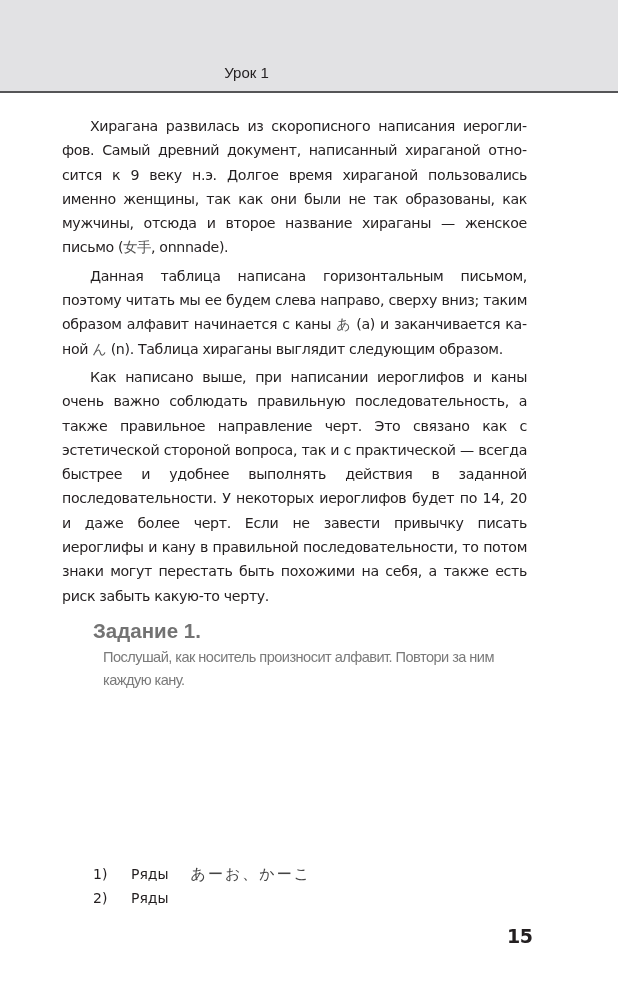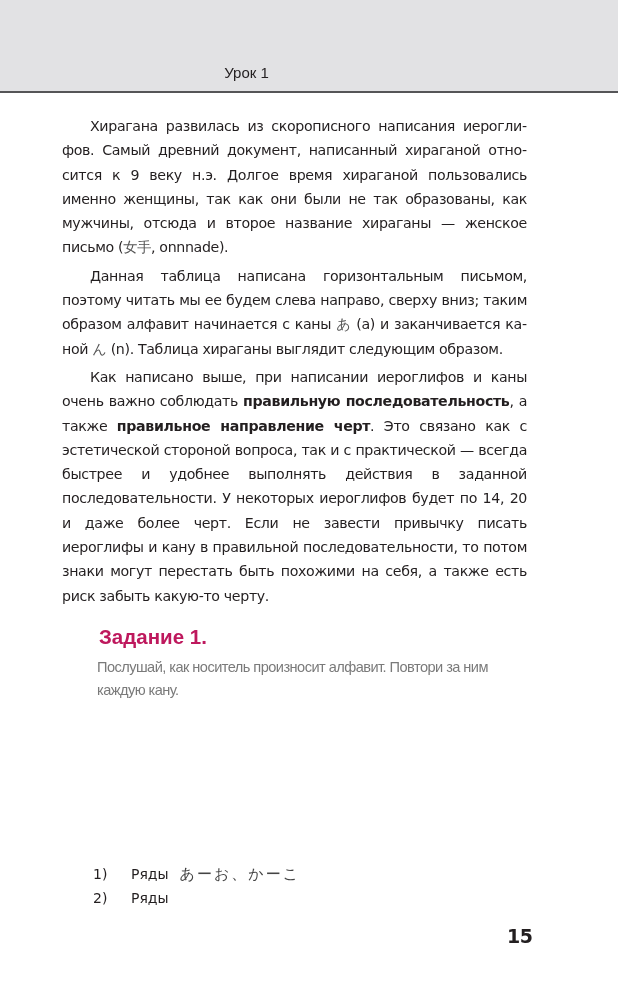--- a/index.html
+++ b/index.html
@@ -45,46 +45,46 @@
       letter-spacing: -0.35px;
       text-align: justify;
       color: #231f20;
     }
     .body-text p {
       margin: 0 0 4px 0;
       text-indent: 28px;
       hyphens: manual;
     }
     .body-text b {
-      font-weight: bold;
+      font-weight: normal;
     }
     .jp {
       font-family: "DejaVu Serif", serif;
       color: #555;
     }
     .task {
       position: absolute;
       left: 93px;
       width: 430px;
     }
     .task-title {
       font-family: "Liberation Sans", sans-serif;
       font-weight: bold;
       font-size: 20.5px;
-      color: #be185d;
-      margin: 6px;
+      color: #737373;
+      margin: 0;
       line-height: 26px;
     }
     .task-text {
       font-family: "Liberation Sans", sans-serif;
       font-size: 14.6px;
       line-height: 23px;
       color: #7a7a7a;
       letter-spacing: -0.55px;
-      margin: 2px 0 0 4px;
+      margin: 2px 0 0 10px;
     }
     .task-1 { top: 618px; }
     .task-2 { top: 720px; }
     .groups {
       position: absolute;
       left: 93px;
       top: 862px;
       font-family: "DejaVu Sans", sans-serif;
       font-size: 14px;
       color: #231f20;
@@ -93,21 +93,21 @@
     .group-row {
       display: flex;
       align-items: baseline;
     }
     .group-num {
       width: 38px;
     }
     .group-kana {
       font-family: "DejaVu Serif", serif;
       color: #444;
-      margin-left: 11px;
+      margin-left: 22px;
       letter-spacing: 2px;
       font-size: 15px;
     }
     .page-number {
       position: absolute;
       left: 507px;
       top: 925px;
       font-family: "DejaVu Sans", sans-serif;
       font-weight: bold;
       font-size: 19px;

